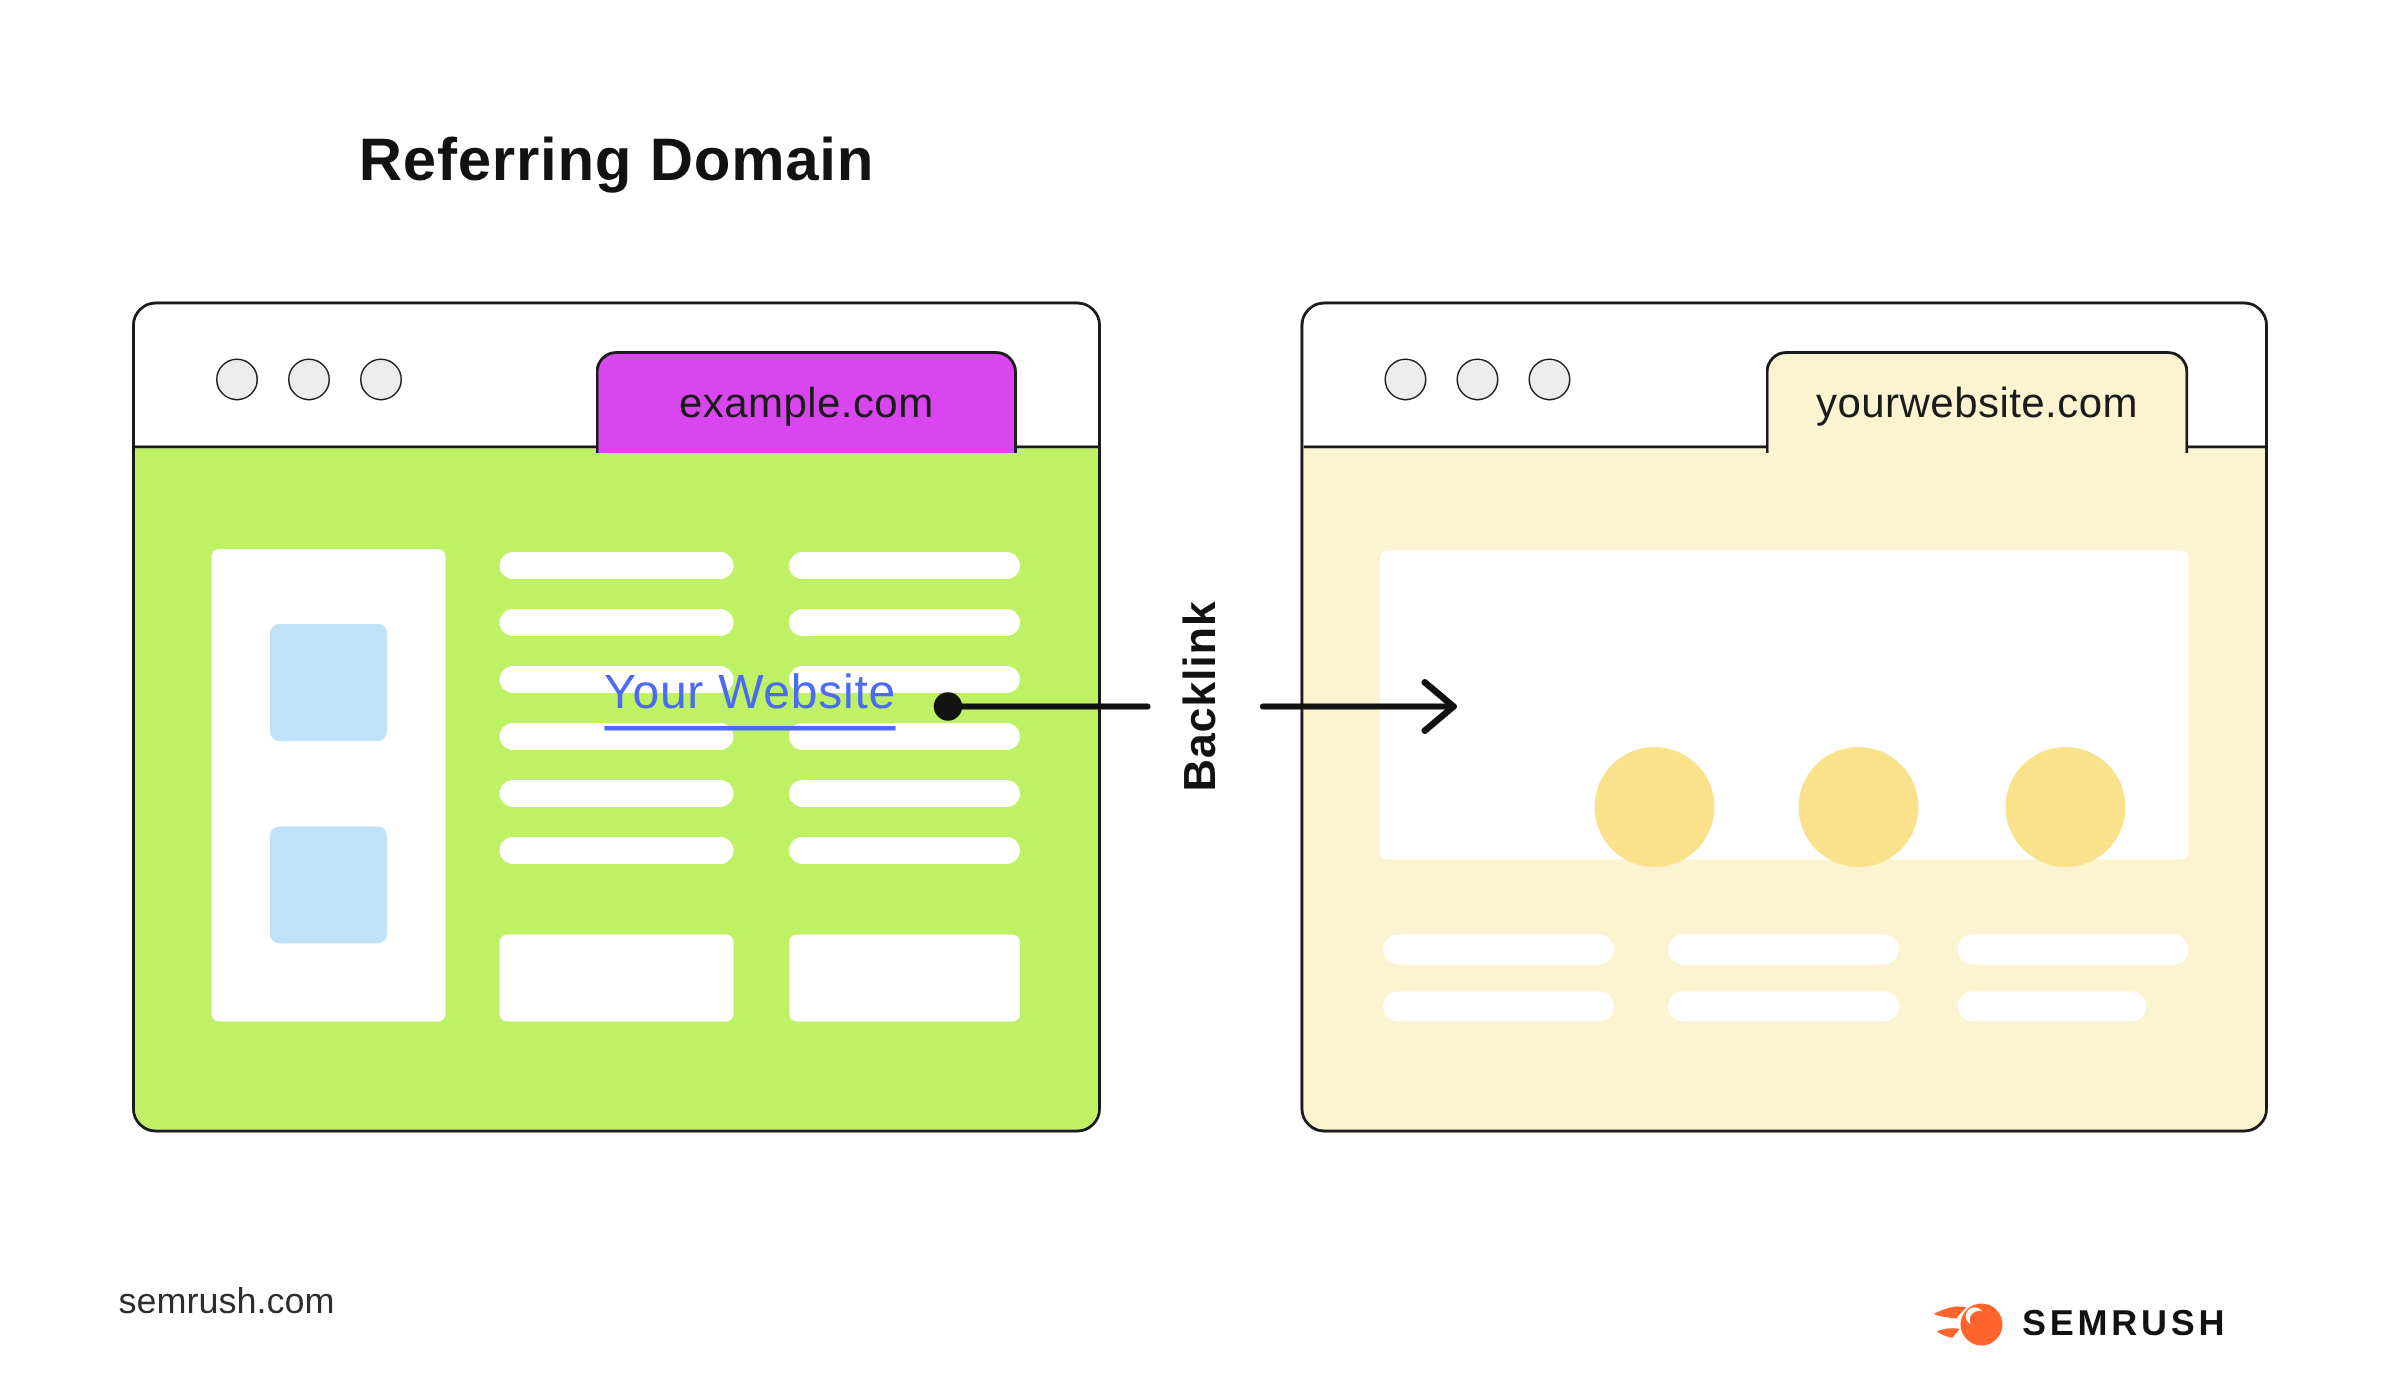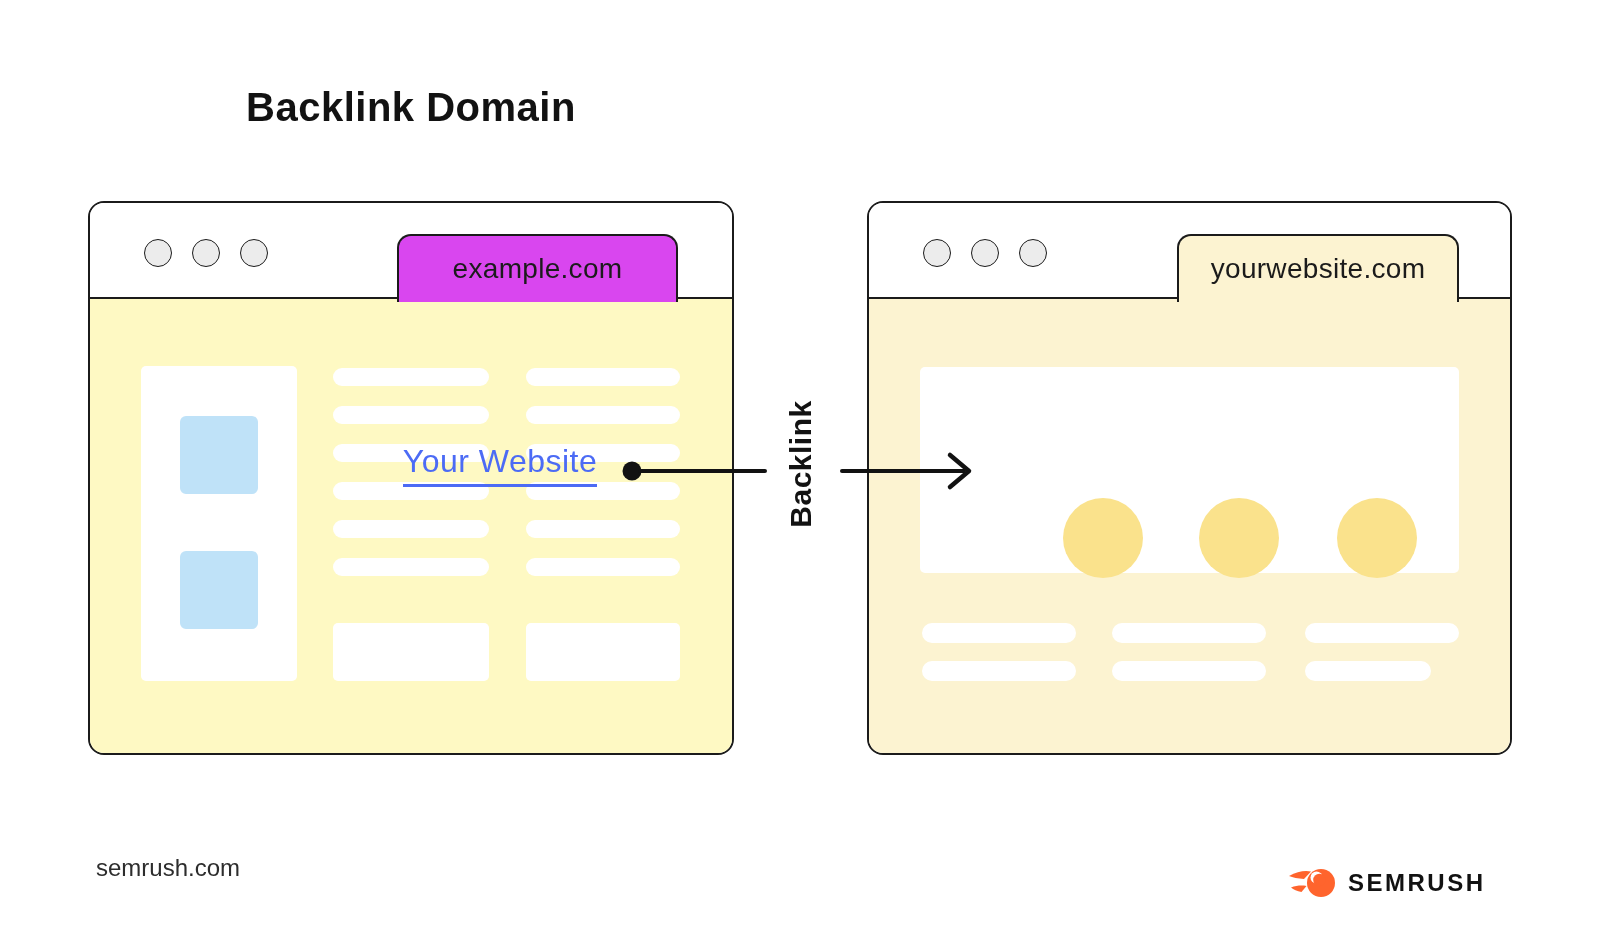--- a/index.html
+++ b/index.html
@@ -23,50 +23,50 @@
     position:absolute;top:36px;width:28px;height:28px;border-radius:50%;
     background:#ececec;border:1.5px solid #1b1b1b;box-sizing:border-box;
   }
   .tab{
     position:absolute;top:31px;height:68px;box-sizing:border-box;z-index:3;
     border:2.5px solid #1b1b1b;border-bottom:none;border-radius:14px 14px 0 0;
     display:flex;align-items:center;justify-content:center;
     font-size:28px;color:#1b1b1b;letter-spacing:.3px;
   }
   .win-body{position:absolute;top:96px;left:0;right:0;bottom:0;z-index:2;}
-  .body-blue{background:#fef9c3;}
+  .body-blue{background:#bef264;}
   .body-yellow{background:#fcf3d1;}
   .ph{position:absolute;background:#ffffff;}
   .pill{height:18px;border-radius:9px;}
   .block{height:58px;border-radius:5px;}
   .sidebar{left:51px;top:67px;width:156px;height:315px;border-radius:5px;}
   .sq{position:absolute;left:39px;width:78px;height:78px;border-radius:6px;background:#bfe2f8;}
   .hero{left:51px;top:68px;width:539px;height:206px;border-radius:5px;}
   .circle-y{position:absolute;top:131px;width:80px;height:80px;border-radius:50%;background:#fae28c;}
   .link-wrap{position:absolute;left:240px;top:144px;width:340px;text-align:center;z-index:4;}
   .site-link{
     display:inline-block;color:#4c6bf5;font-size:32px;font-weight:500;letter-spacing:.5px;
     padding-bottom:4px;border-bottom:3px solid #4c6bf5;
   }
   .connector-svg{position:absolute;left:0;top:0;width:1600px;height:931px;pointer-events:none;z-index:5;}
   .backlink-label{
     position:absolute;left:716px;top:446px;width:172px;height:36px;
     transform:rotate(-90deg);text-align:center;
     font-size:30px;font-weight:700;color:#121212;letter-spacing:.5px;
   }
-  .source-caption{position:absolute;left:96px;top:854px;font-size:24px;color:#2d2d2d;}
+  .source-caption{position:absolute;left:79px;top:854px;font-size:24px;color:#2d2d2d;}
   .brand{position:absolute;left:1288px;top:866px;display:flex;align-items:center;gap:10px;}
   .brand-name{font-size:24px;font-weight:700;color:#121212;letter-spacing:2.5px;}
 </style>
 </head>
 <body>
 
 <div class="canvas">
 
-  <div class="panel-title" style="left:88px;width:646px;">Backlink Domain</div>
+  <div class="panel-title" style="left:88px;width:646px;">Referring Domain</div>
 
   <div class="browser" style="left:88px;">
     <div class="win-header">
       <div class="win-dot" style="left:54px;"></div>
       <div class="win-dot" style="left:102px;"></div>
       <div class="win-dot" style="left:150px;"></div>
     </div>
     <div class="tab" style="left:307px;width:281px;background:#d946ef;">
       <span>example.com</span>
     </div>

